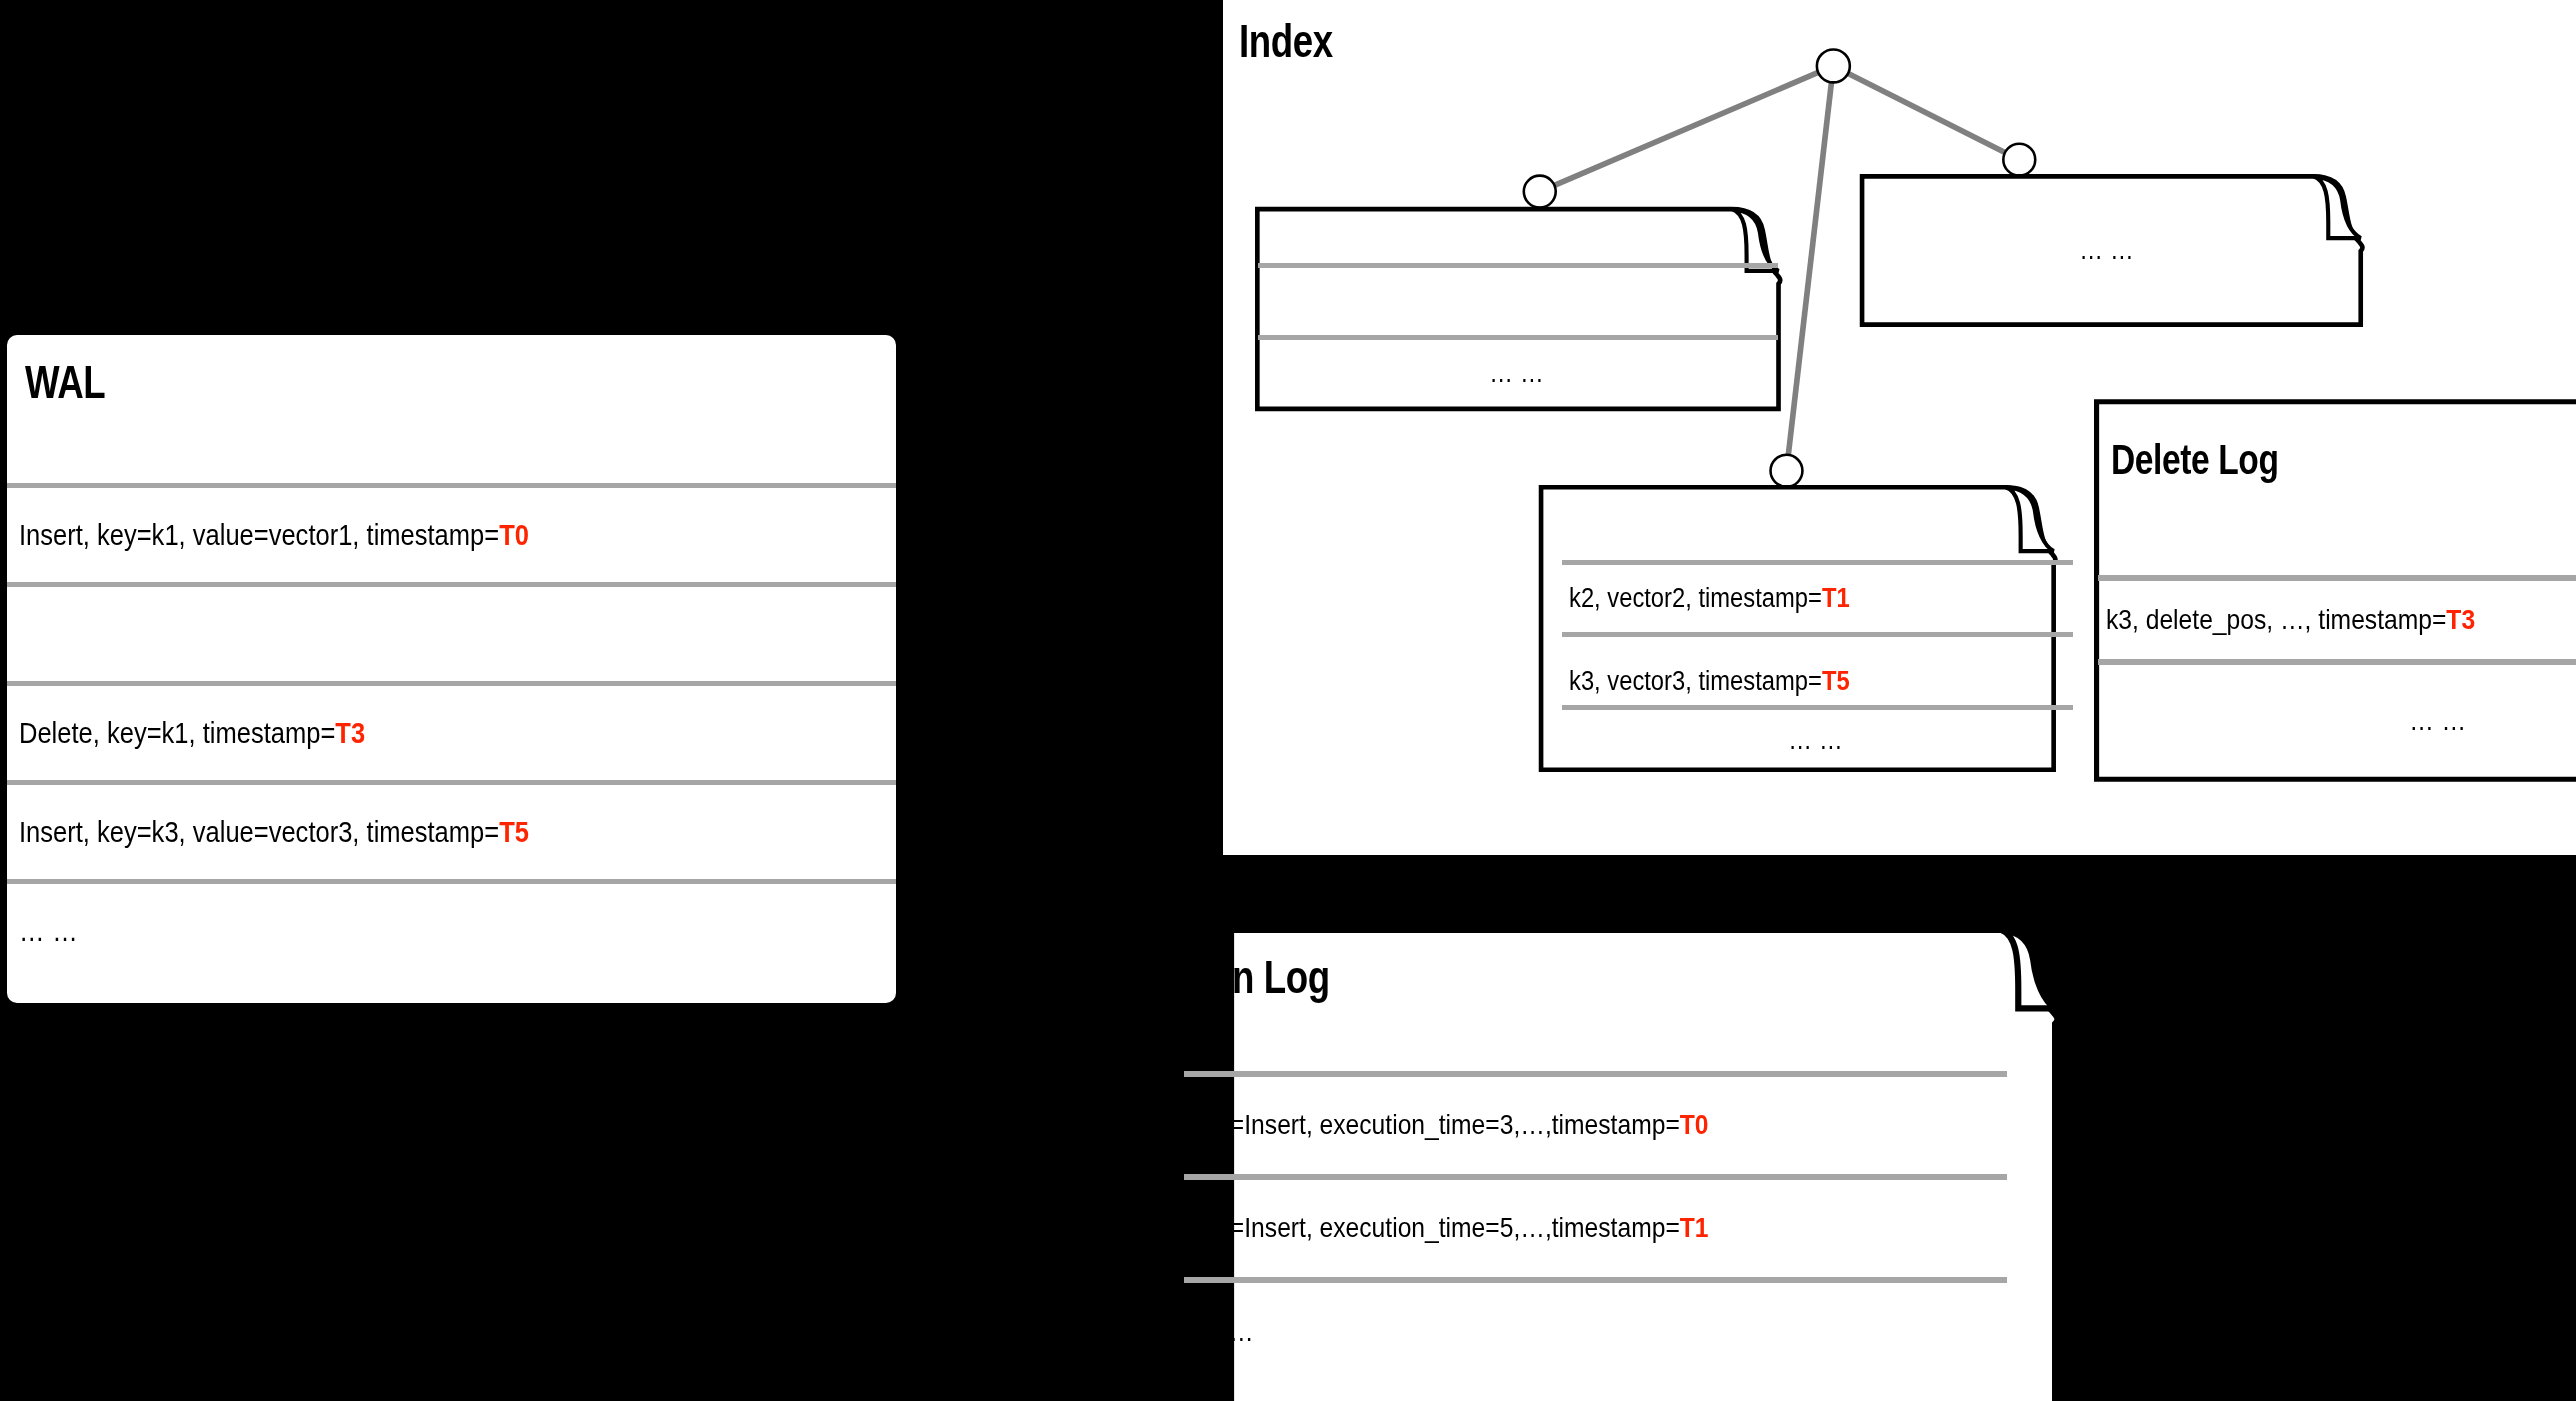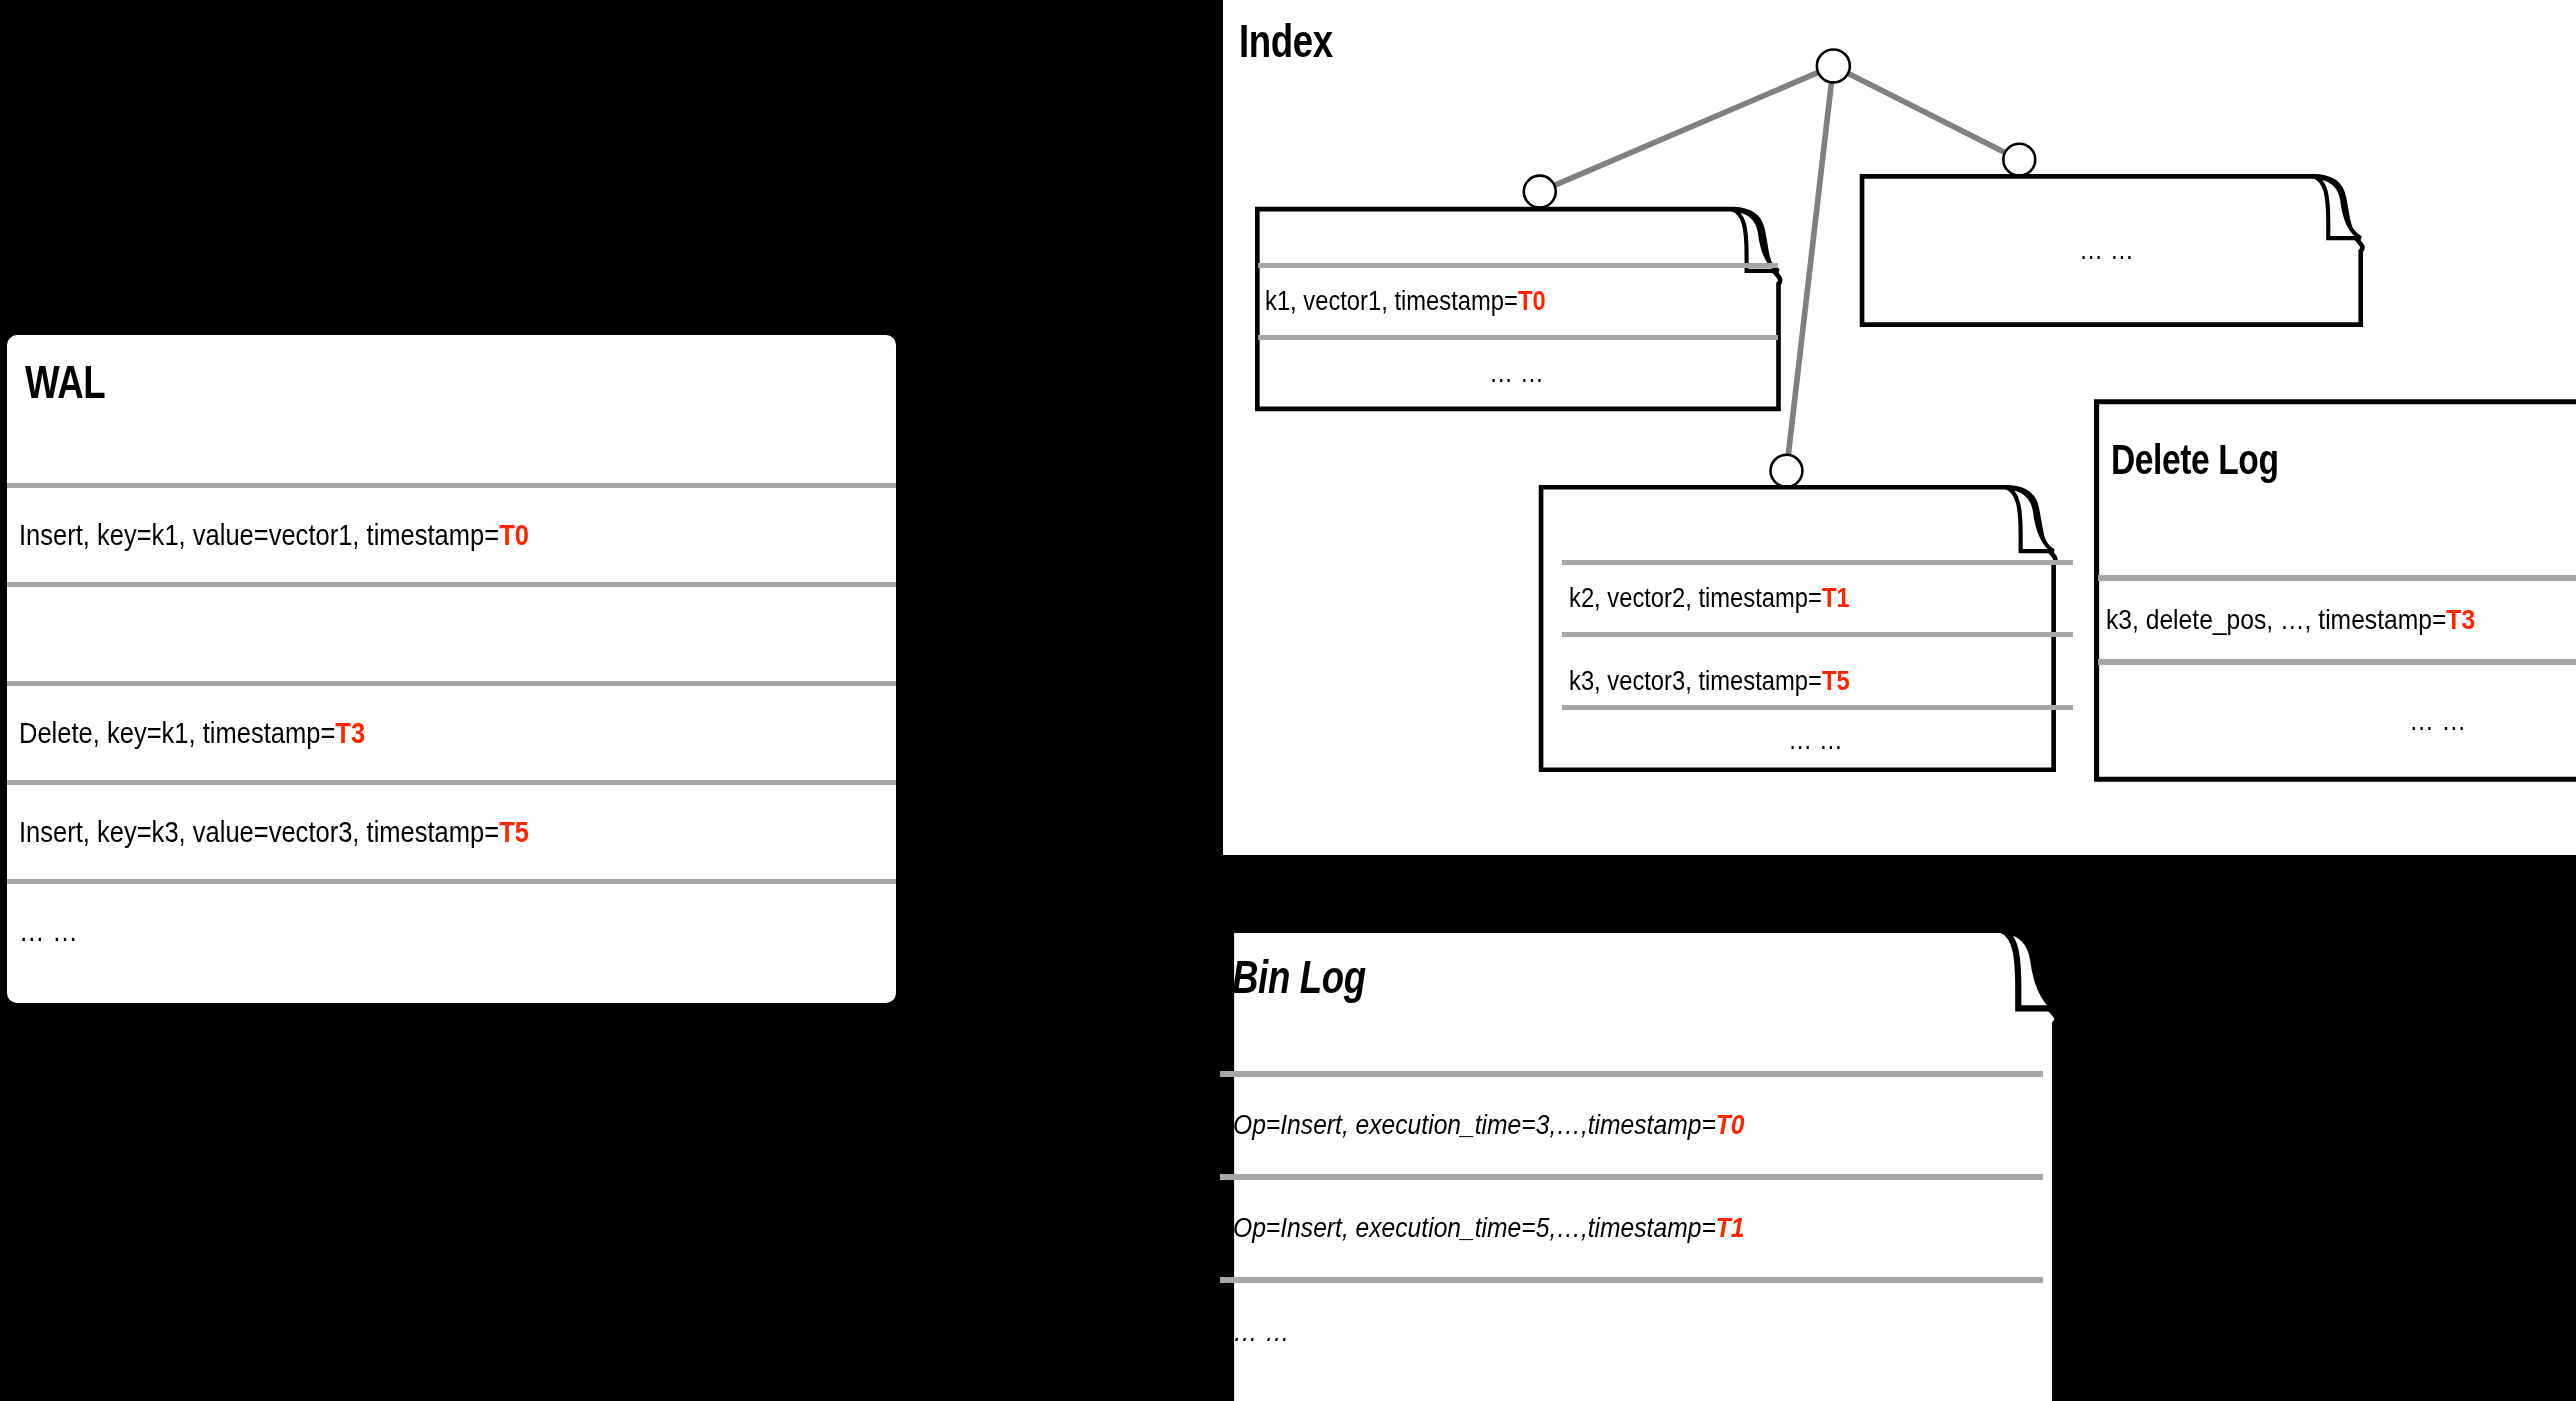--- a/index.html
+++ b/index.html
@@ -68,23 +68,20 @@
 
   <svg class="note" style="left:32px;top:206px;" width="531" height="206" viewBox="0 0 1030 400">
     <path d="M4 6 H 925 C 962 6 980 22 985 46 C 993 82 992 110 1010 130
              C 1020 141 1022 145 1016 151 L 1016 394 H 4 Z" fill="#ffffff" stroke="#000000" stroke-width="9"></path>
     <path d="M925 6 C 950 14 954 46 954 96 L 954 126 L 1016 126
              C 996 115 984 86 980 52 C 976 24 958 8 925 6 Z" fill="#ffffff" stroke="#000000" stroke-width="8"></path>
   </svg>
   <div class="cardbody" style="left:32px;top:206px;width:531px;height:206px;">
     <div class="sep" style="left:3.1px;top:57px;width:520px;height:5.2px;"></div>
     <div class="sep" style="left:3.1px;top:129px;width:520px;height:5.2px;"></div>
-    <div class="row" style="left:10.3px;top:62px;width:510px;height:67px;font-size:27px;">
-      <span class="txt"><span>k1, vector1, timestamp=</span><span class="ts">T0</span></span>
-    </div>
     <div class="row center" style="left:10.3px;top:134px;width:510px;height:67px;font-size:27px;">
       <span class="txt dots">……</span>
     </div>
   </div>
 
   <svg class="note" style="left:637px;top:173px;" width="510" height="155" viewBox="0 0 990 300">
     <path d="M4 6 H 880 C 916 6 934 22 939 46 C 947 82 946 110 966 130
              C 976 141 978 145 972 151 L 972 294 H 4 Z" fill="#ffffff" stroke="#000000" stroke-width="9"></path>
     <path d="M880 6 C 905 14 909 46 909 96 L 909 126 L 972 126
              C 952 115 940 86 936 52 C 932 24 913 8 880 6 Z" fill="#ffffff" stroke="#000000" stroke-width="8"></path>
@@ -135,21 +132,21 @@
   </div>
 
 </div>
 
 <svg class="note" style="left:1228px;top:926px;" width="997" height="479" viewBox="0 0 1935 930">
     <path d="M5 7 H 1500 C 1540 7 1560 25 1566 52 C 1576 98 1575 136 1598 162
              C 1612 177 1614 182 1606 190 L 1606 930 H 5 Z" fill="#ffffff" stroke="#000000" stroke-width="13"></path>
     <path d="M1500 7 C 1530 18 1534 60 1534 124 L 1534 160 L 1606 160
              C 1583 146 1568 108 1563 66 C 1558 30 1536 10 1500 7 Z" fill="#ffffff" stroke="#000000" stroke-width="12"></path>
 </svg>
-<div class="cardbody" style="left:1216px;top:926px;width:997px;height:476px;font-style:italic;">
+<div class="cardbody" style="left:1180px;top:926px;width:997px;height:476px;">
 
   <div class="title" style="left:15.5px;top:23px;font-size:47px;">Bin Log</div>
 
   <div class="sep" style="left:4.1px;top:145px;width:823px;height:5.7px;"></div>
   <div class="sep" style="left:4.1px;top:248px;width:823px;height:5.7px;"></div>
   <div class="sep" style="left:4.1px;top:351px;width:823px;height:5.7px;"></div>
 
   <div class="row" style="left:16.5px;top:150px;width:809px;height:97px;font-size:28px;">
     <span class="txt"><span>Op=Insert, execution_time=3,…,timestamp=</span><span class="ts">T0</span></span>
   </div>

